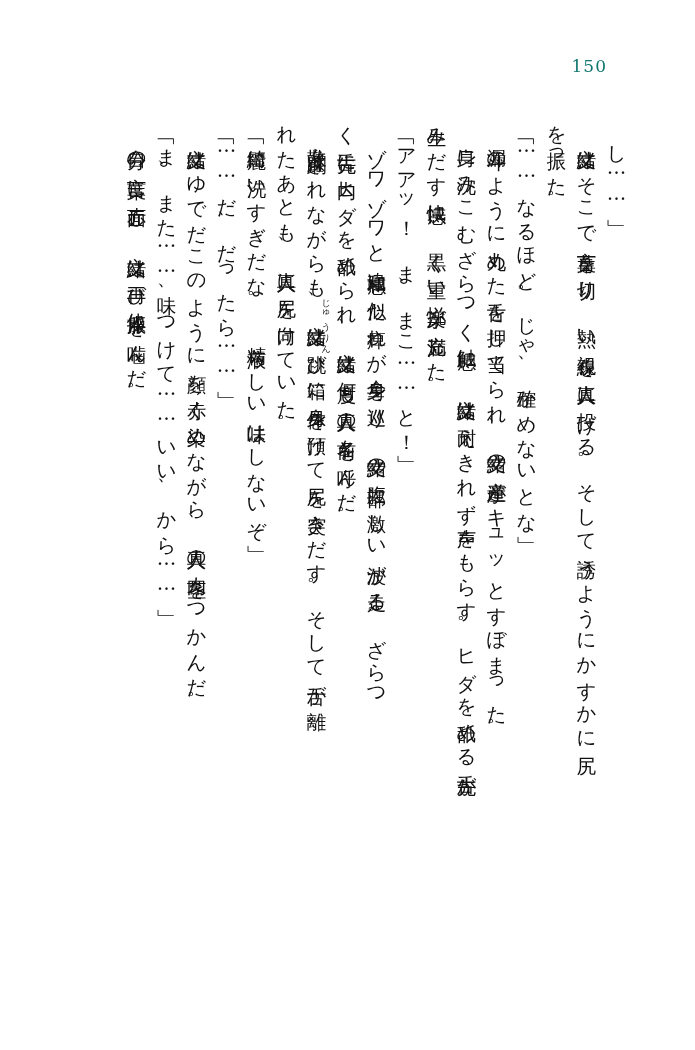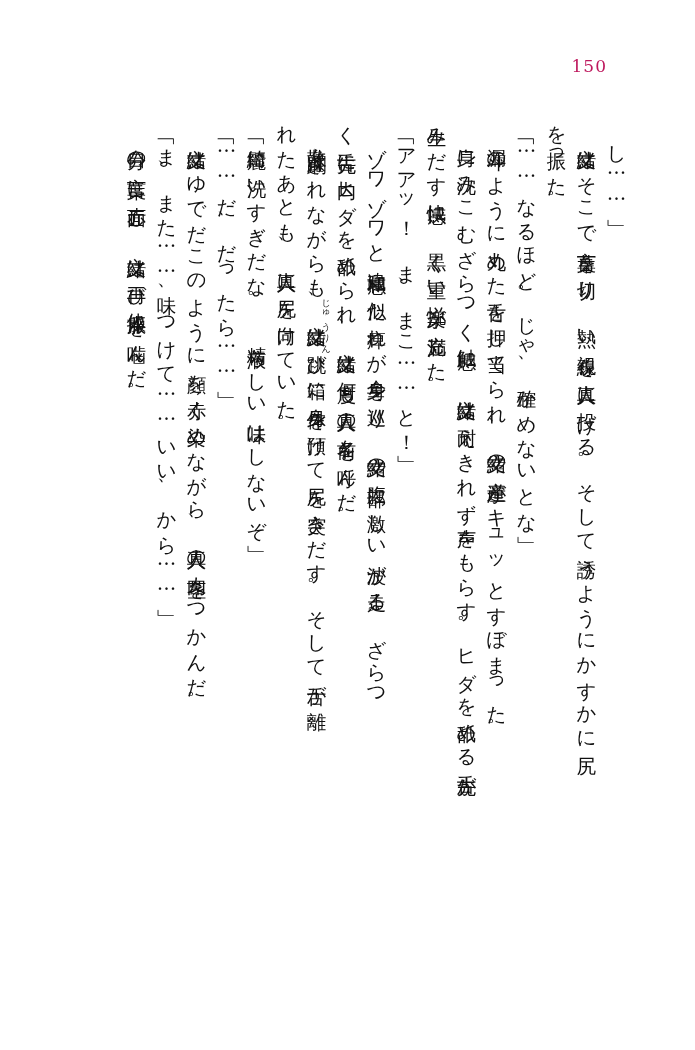--- a/index.html
+++ b/index.html
@@ -16,21 +16,21 @@
     font-family: "DejaVu Serif", "Liberation Serif", serif;
     color: #111111;
   }
   .page-number {
     position: absolute;
     top: 56px;
     right: 88px;
     font-size: 17px;
     letter-spacing: 1px;
     font-family: "DejaVu Serif", "Liberation Serif", serif;
-    color: #be185d;
+    color: #0f766e;
   }
   .body-text {
     position: absolute;
     top: 112px;
     right: 64px;
     left: 64px;
     height: 880px;
     display: flex;
     flex-direction: row-reverse;
     justify-content: flex-start;

